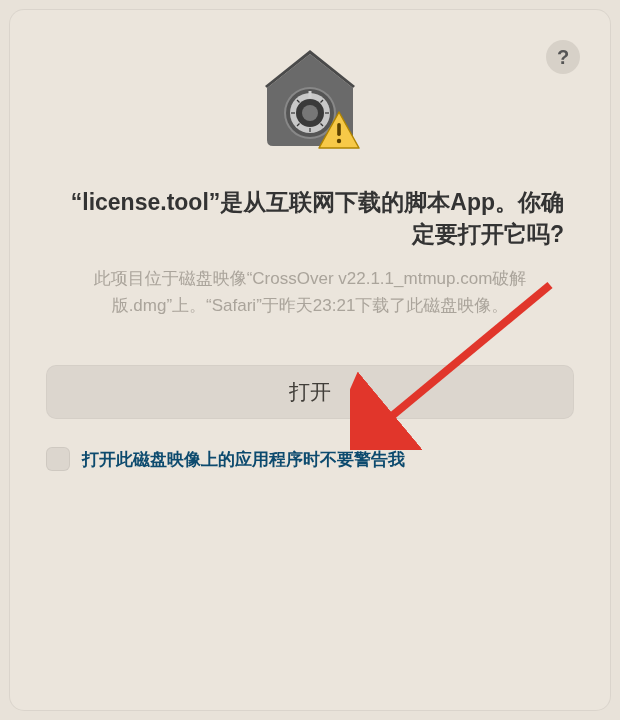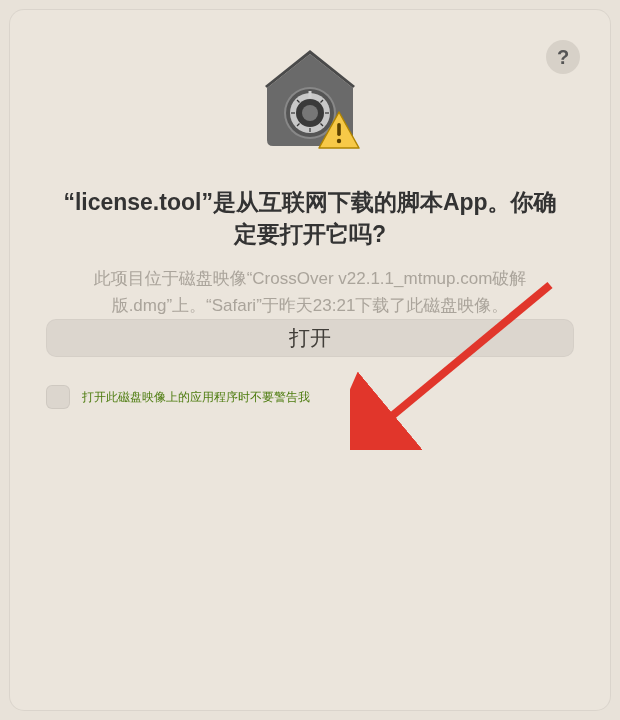--- a/index.html
+++ b/index.html
@@ -41,67 +41,70 @@
     .icon-wrap {
       display: flex;
       justify-content: center;
       margin-top: 10px;
       margin-bottom: 28px;
     }
     .title {
       font-size: 23px;
       font-weight: 700;
       color: #333;
-      text-align: center;
+      text-align: right;
       line-height: 1.4;
       padding: 0 10px;
       margin-bottom: 16px;
     }
     .subtitle {
       font-size: 17px;
       color: #aaa49b;
       text-align: center;
       line-height: 1.55;
       padding: 0 18px;
+      margin-bottom: 34px;
     }
     .buttons {
       display: flex;
       flex-direction: column;
       gap: 16px;
     }
     .btn {
-      height: 38px;
+      height: 54px;
       border-radius: 10px;
       background: #dcd6ce;
       color: #413e39;
       font-size: 21px;
       display: flex;
       align-items: center;
       justify-content: center;
       cursor: pointer;
       box-shadow: inset 0 0 0 1px rgba(0,0,0,0.03);
+      margin-top: 12px;
     }
     .checkbox-row {
       margin-top: 28px;
       display: flex;
       align-items: center;
       gap: 12px;
     }
     .checkbox {
       width: 24px;
       height: 24px;
       border-radius: 6px;
       background: #dcd6ce;
       box-shadow: inset 0 0 0 1px rgba(0,0,0,0.06);
       cursor: pointer;
       flex-shrink: 0;
     }
     .checkbox-label {
-      font-size: 12px;
-      color: #4d7c0f;
+      font-size: 17px;
+      color: #0c4a6e;
+      font-weight: bold;
     }
     .arrow {
       position: absolute;
       top: 270px;
       left: 340px;
       pointer-events: none;
     }
   </style>
 </head>
 <body>

